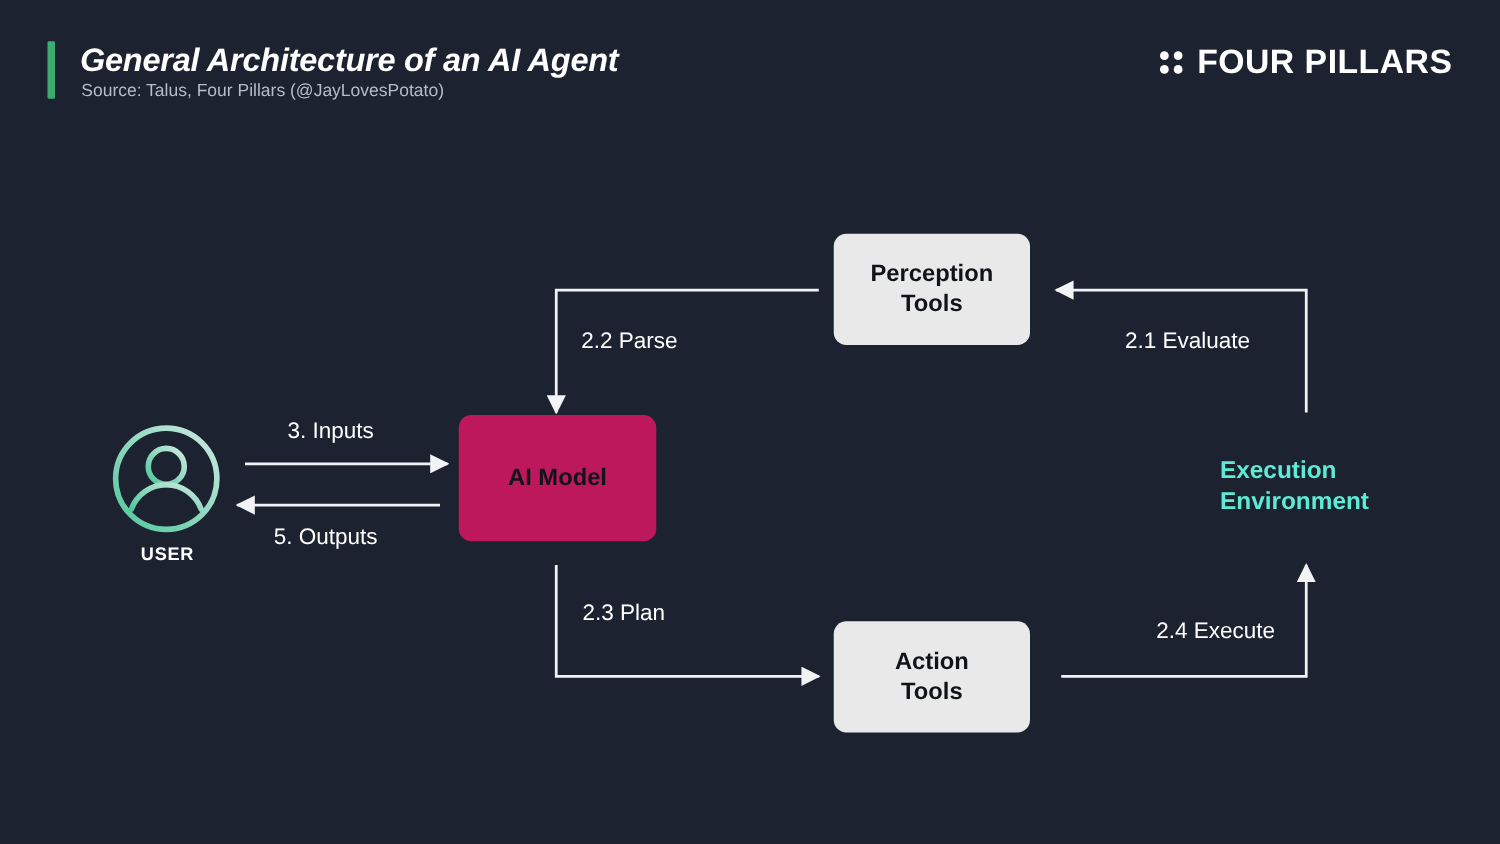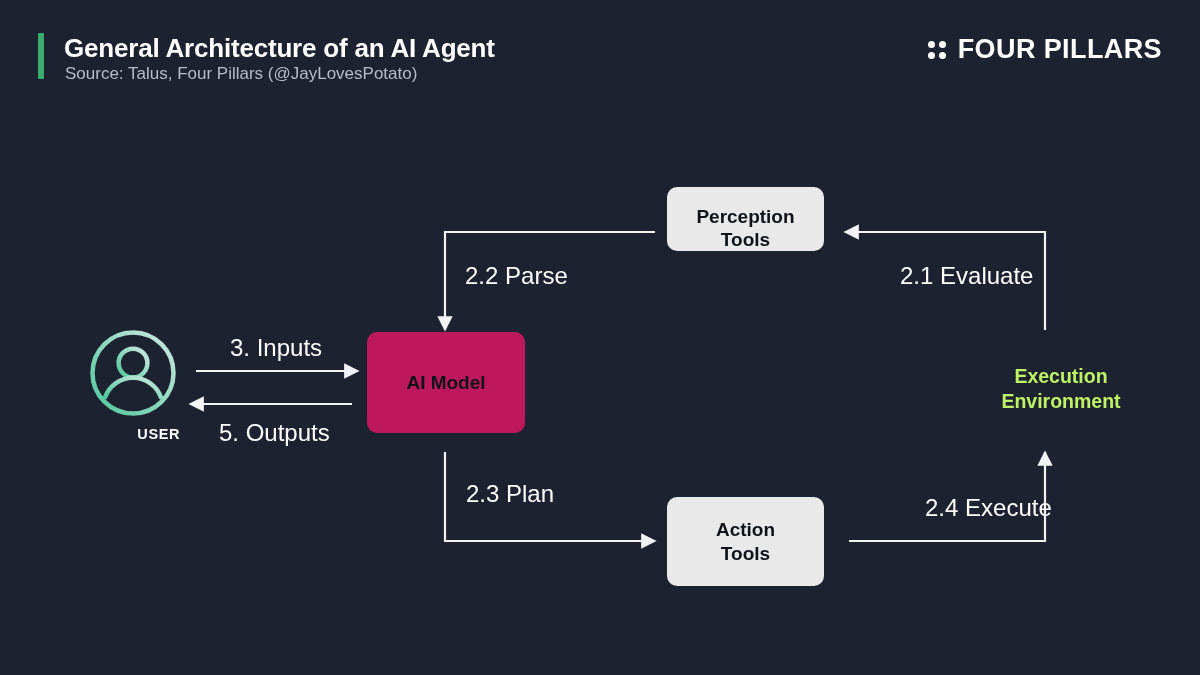--- a/index.html
+++ b/index.html
@@ -31,25 +31,26 @@
     border-radius: 1px;
   }
   #title {
     position: absolute;
     left: 64px; top: 33px;
     font-size: 26px;
     font-weight: bold;
     letter-spacing: -0.2px;
     color: #ffffff;
     white-space: nowrap;
+    font-style: italic;
   }
   #source {
     position: absolute;
     left: 65px; top: 64px;
-    font-size: 17px;
+    font-size: 14px;
     font-weight: normal;
     color: #b7bdc8;
     white-space: nowrap;
   }
   #brand {
     position: absolute;
     right: 38px; top: 34px;
     display: flex;
     align-items: center;
     gap: 12px;
@@ -97,77 +98,76 @@
     align-items: center;
     justify-content: center;
     text-align: center;
     color: #101419;
     font-size: 19px;
     font-weight: bold;
     line-height: 1.22;
   }
   #node-perception {
     left: 667px; top: 187px;
-    width: 157px; height: 64px; align-items: flex-end;
+    width: 157px; height: 89px;
   }
   #node-action {
     left: 667px; top: 497px;
     width: 157px; height: 89px;
   }
   #node-ai-model {
     left: 367px; top: 332px;
     width: 158px; height: 101px;
     background: #be185d;
     color: #101419;
     font-size: 19px;
   }
 
   
   #user-group {
     position: absolute;
-    left: 88px; top: 328px;
+    left: 88px; top: 338px;
     width: 92px;
-    text-align: right;
+    text-align: center;
   }
   #user-icon {
     width: 90px; height: 90px;
     display: block;
   }
   #user-label {
     margin-top: 8px;
     font-size: 14.5px;
     font-weight: bold;
     letter-spacing: 0.6px;
     color: #ffffff;
   }
 
   
   .edge-label {
     position: absolute;
-    font-size: 24px;
+    font-size: 18px;
     font-weight: normal;
     color: #ffffff;
     white-space: nowrap;
   }
   #label-inputs  { left: 230px; top: 334px; }
   #label-outputs { left: 219px; top: 419px; }
   #label-parse   { left: 465px; top: 262px; }
   #label-evaluate{ left: 900px; top: 262px; }
   #label-plan    { left: 466px; top: 480px; }
   #label-execute { left: 899px; top: 494px; margin-left: 26px; }
 
   #label-exec-env {
     position: absolute;
     left: 976px; top: 364px;
     width: 170px;
-    text-align: center;
     font-size: 19.5px;
     font-weight: bold;
     line-height: 1.28;
-    color: #bef264;
+    color: #5eead4;
   }
 </style>
 </head>
 <body>
 
 <div id="header">
   <div id="accent-bar"></div>
   <div id="title">General Architecture of an AI Agent</div>
   <div id="source">Source: Talus, Four Pillars (@JayLovesPotato)</div>
   <div id="brand">

